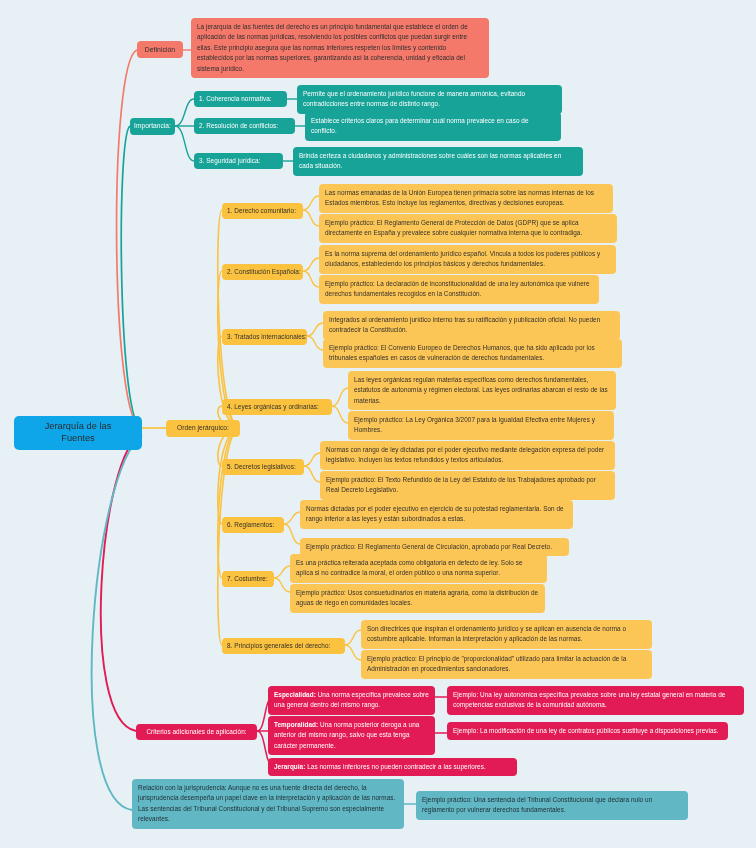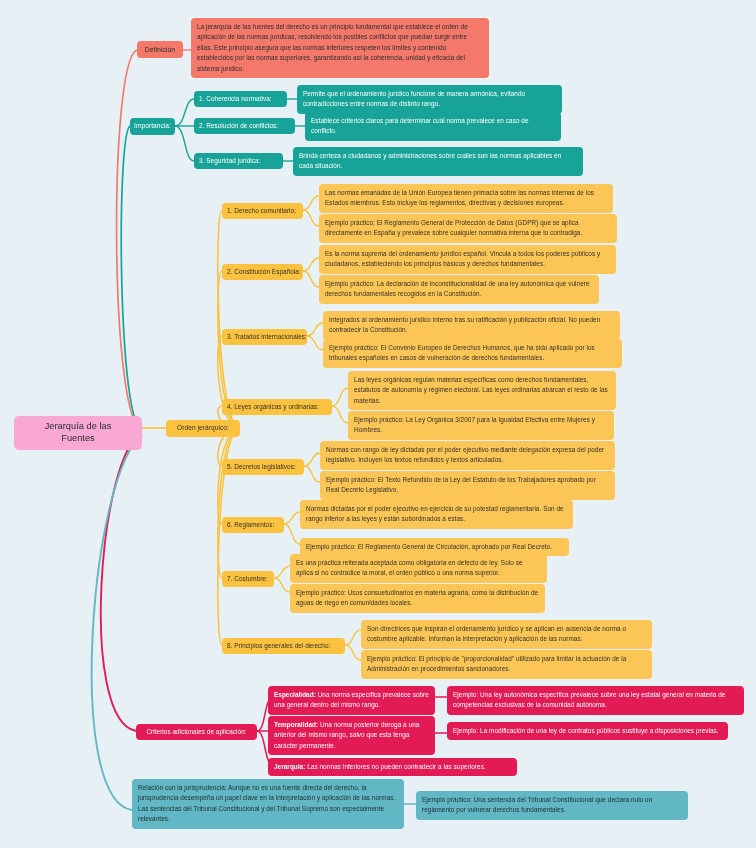--- a/index.html
+++ b/index.html
@@ -16,21 +16,21 @@
     position:absolute;
     box-sizing:border-box;
     border-radius:4px;
     padding:4px 6px;
     font-size:6.4px;
     line-height:1.62;
     color:#2b2b2b;
     letter-spacing:0.05px;
   }
   .node.root{
-    background:#f9a8d4;
+    background:#0ea5e9;
     color:#2b2b2b;
     font-size:9.2px;
     border-radius:5px;
     padding:5px 27px;
     line-height:1.3;
   }
   .node.salmon{background:#f4796b;color:#2d2d2d;}
   .node.teal{background:#17a398;color:#ffffff;}
   .node.tealpale{background:#62b7c4;color:#1d2d33;}
   .node.amber{background:#fbc martial;}

